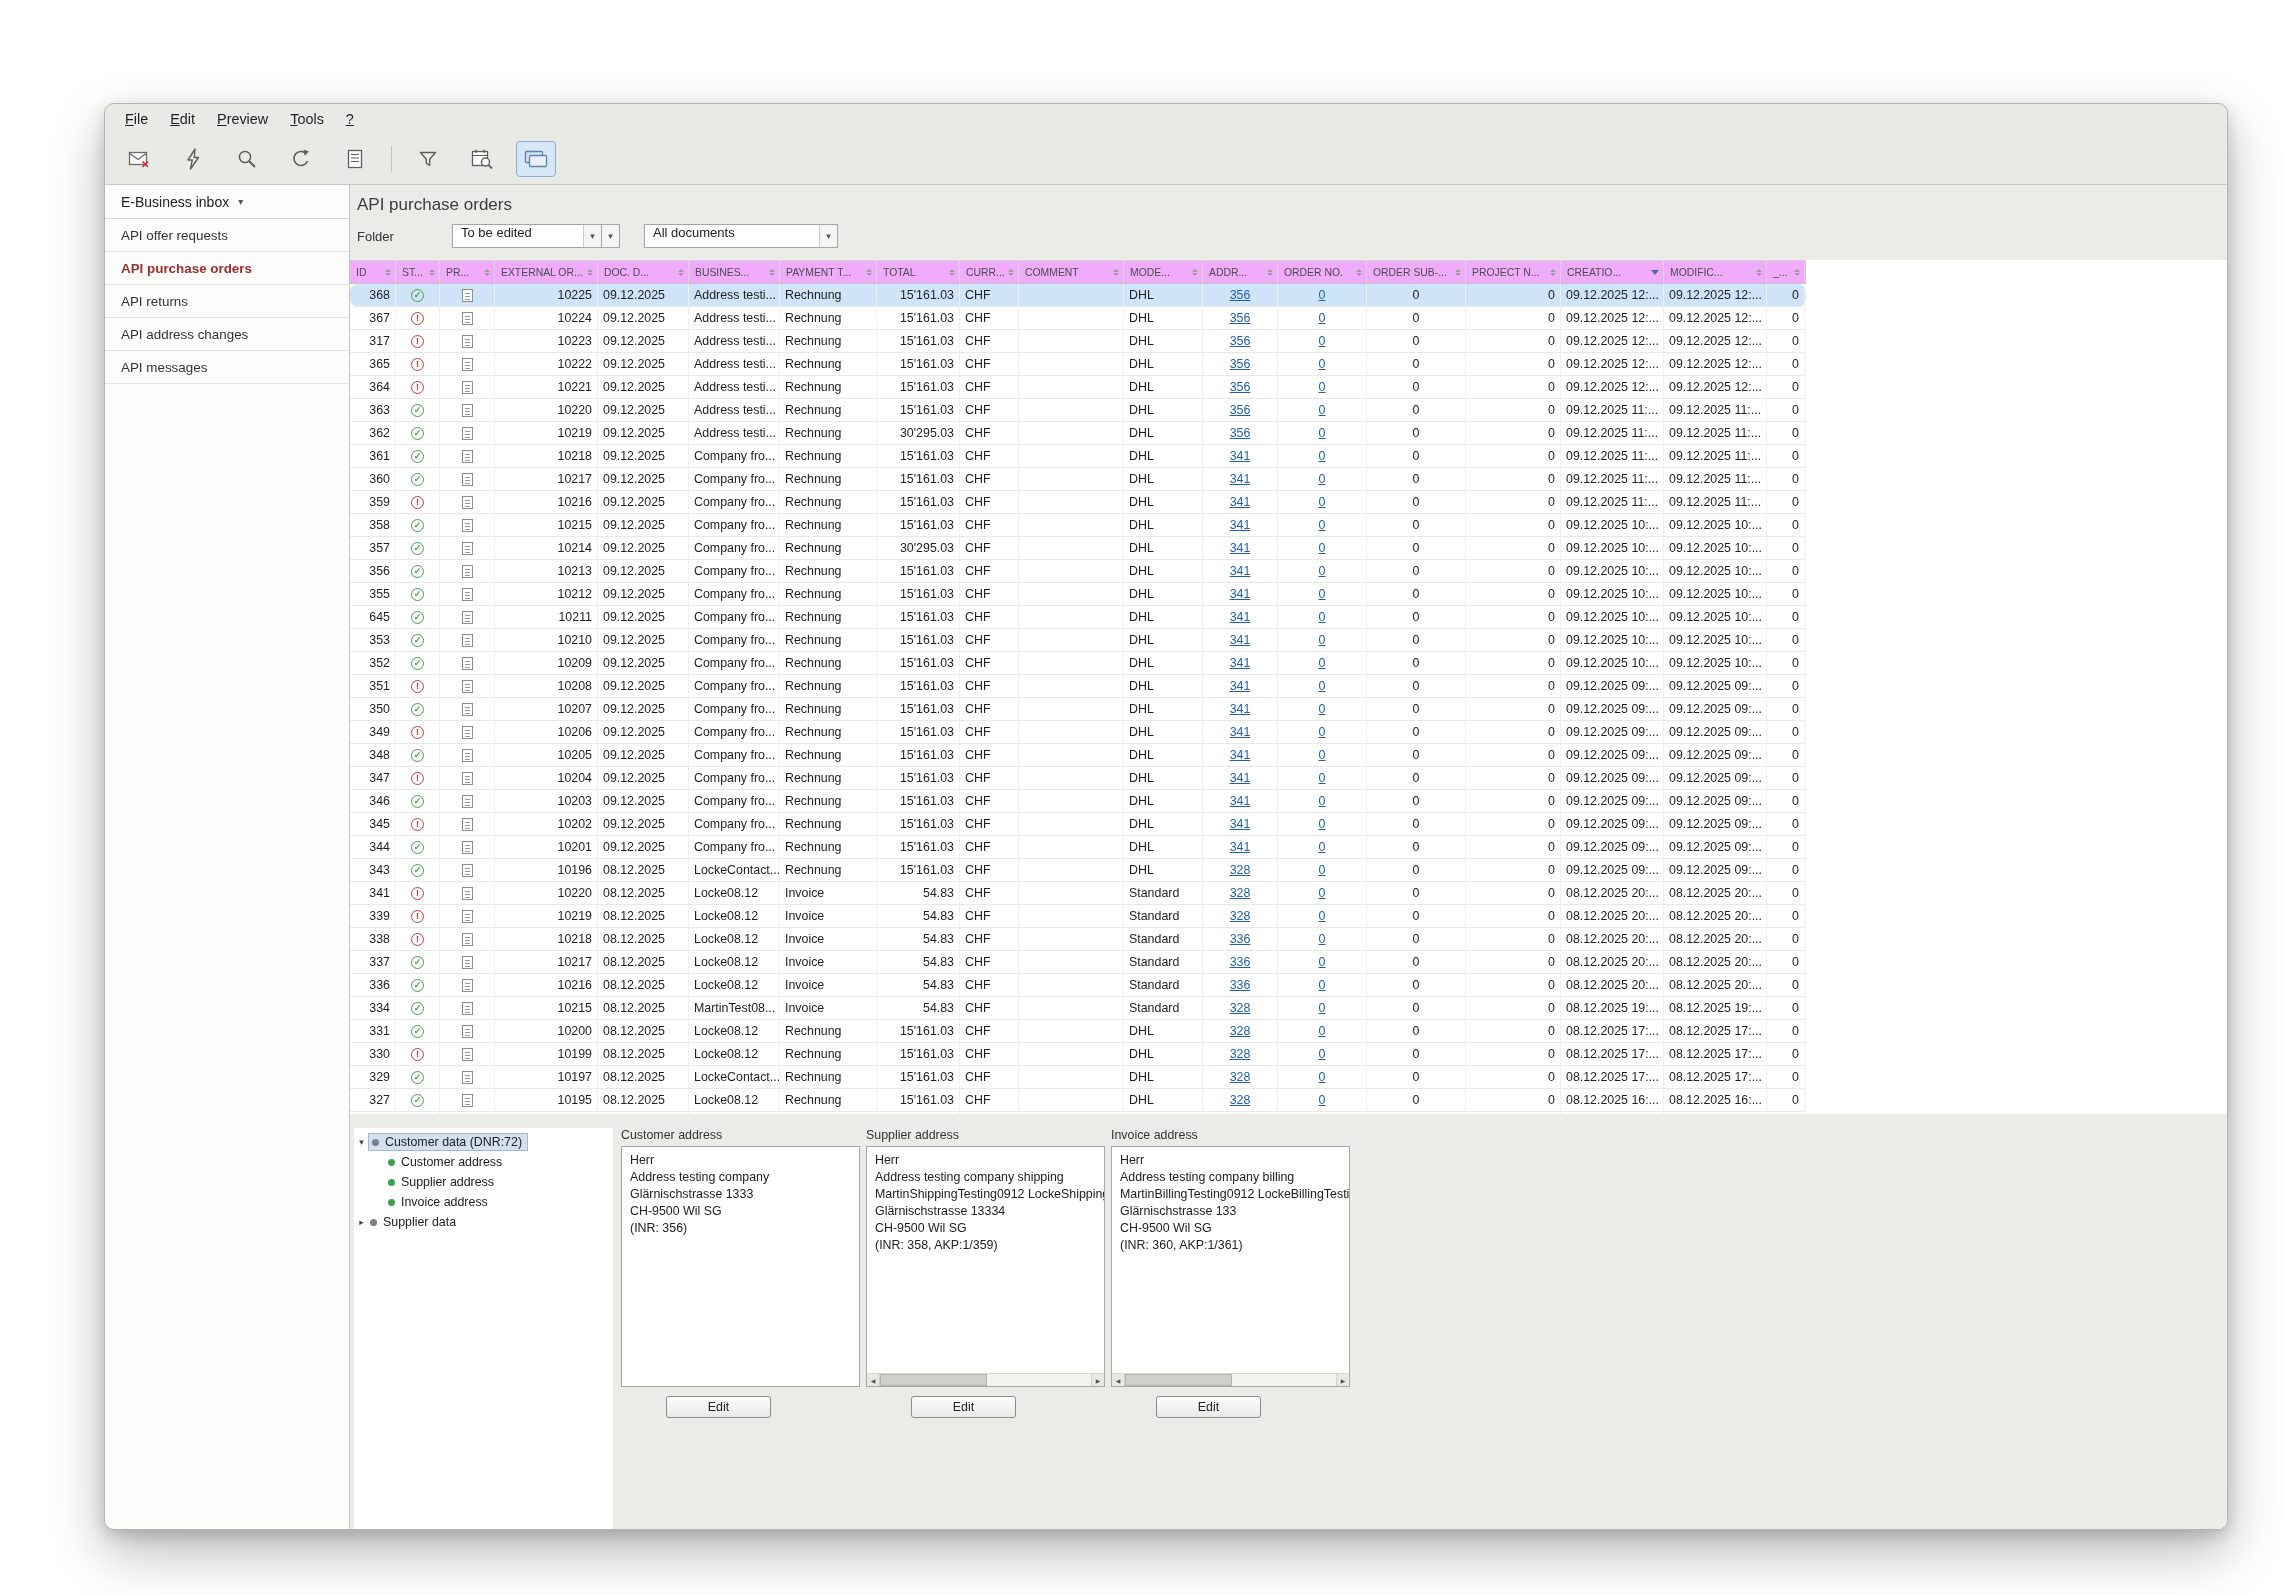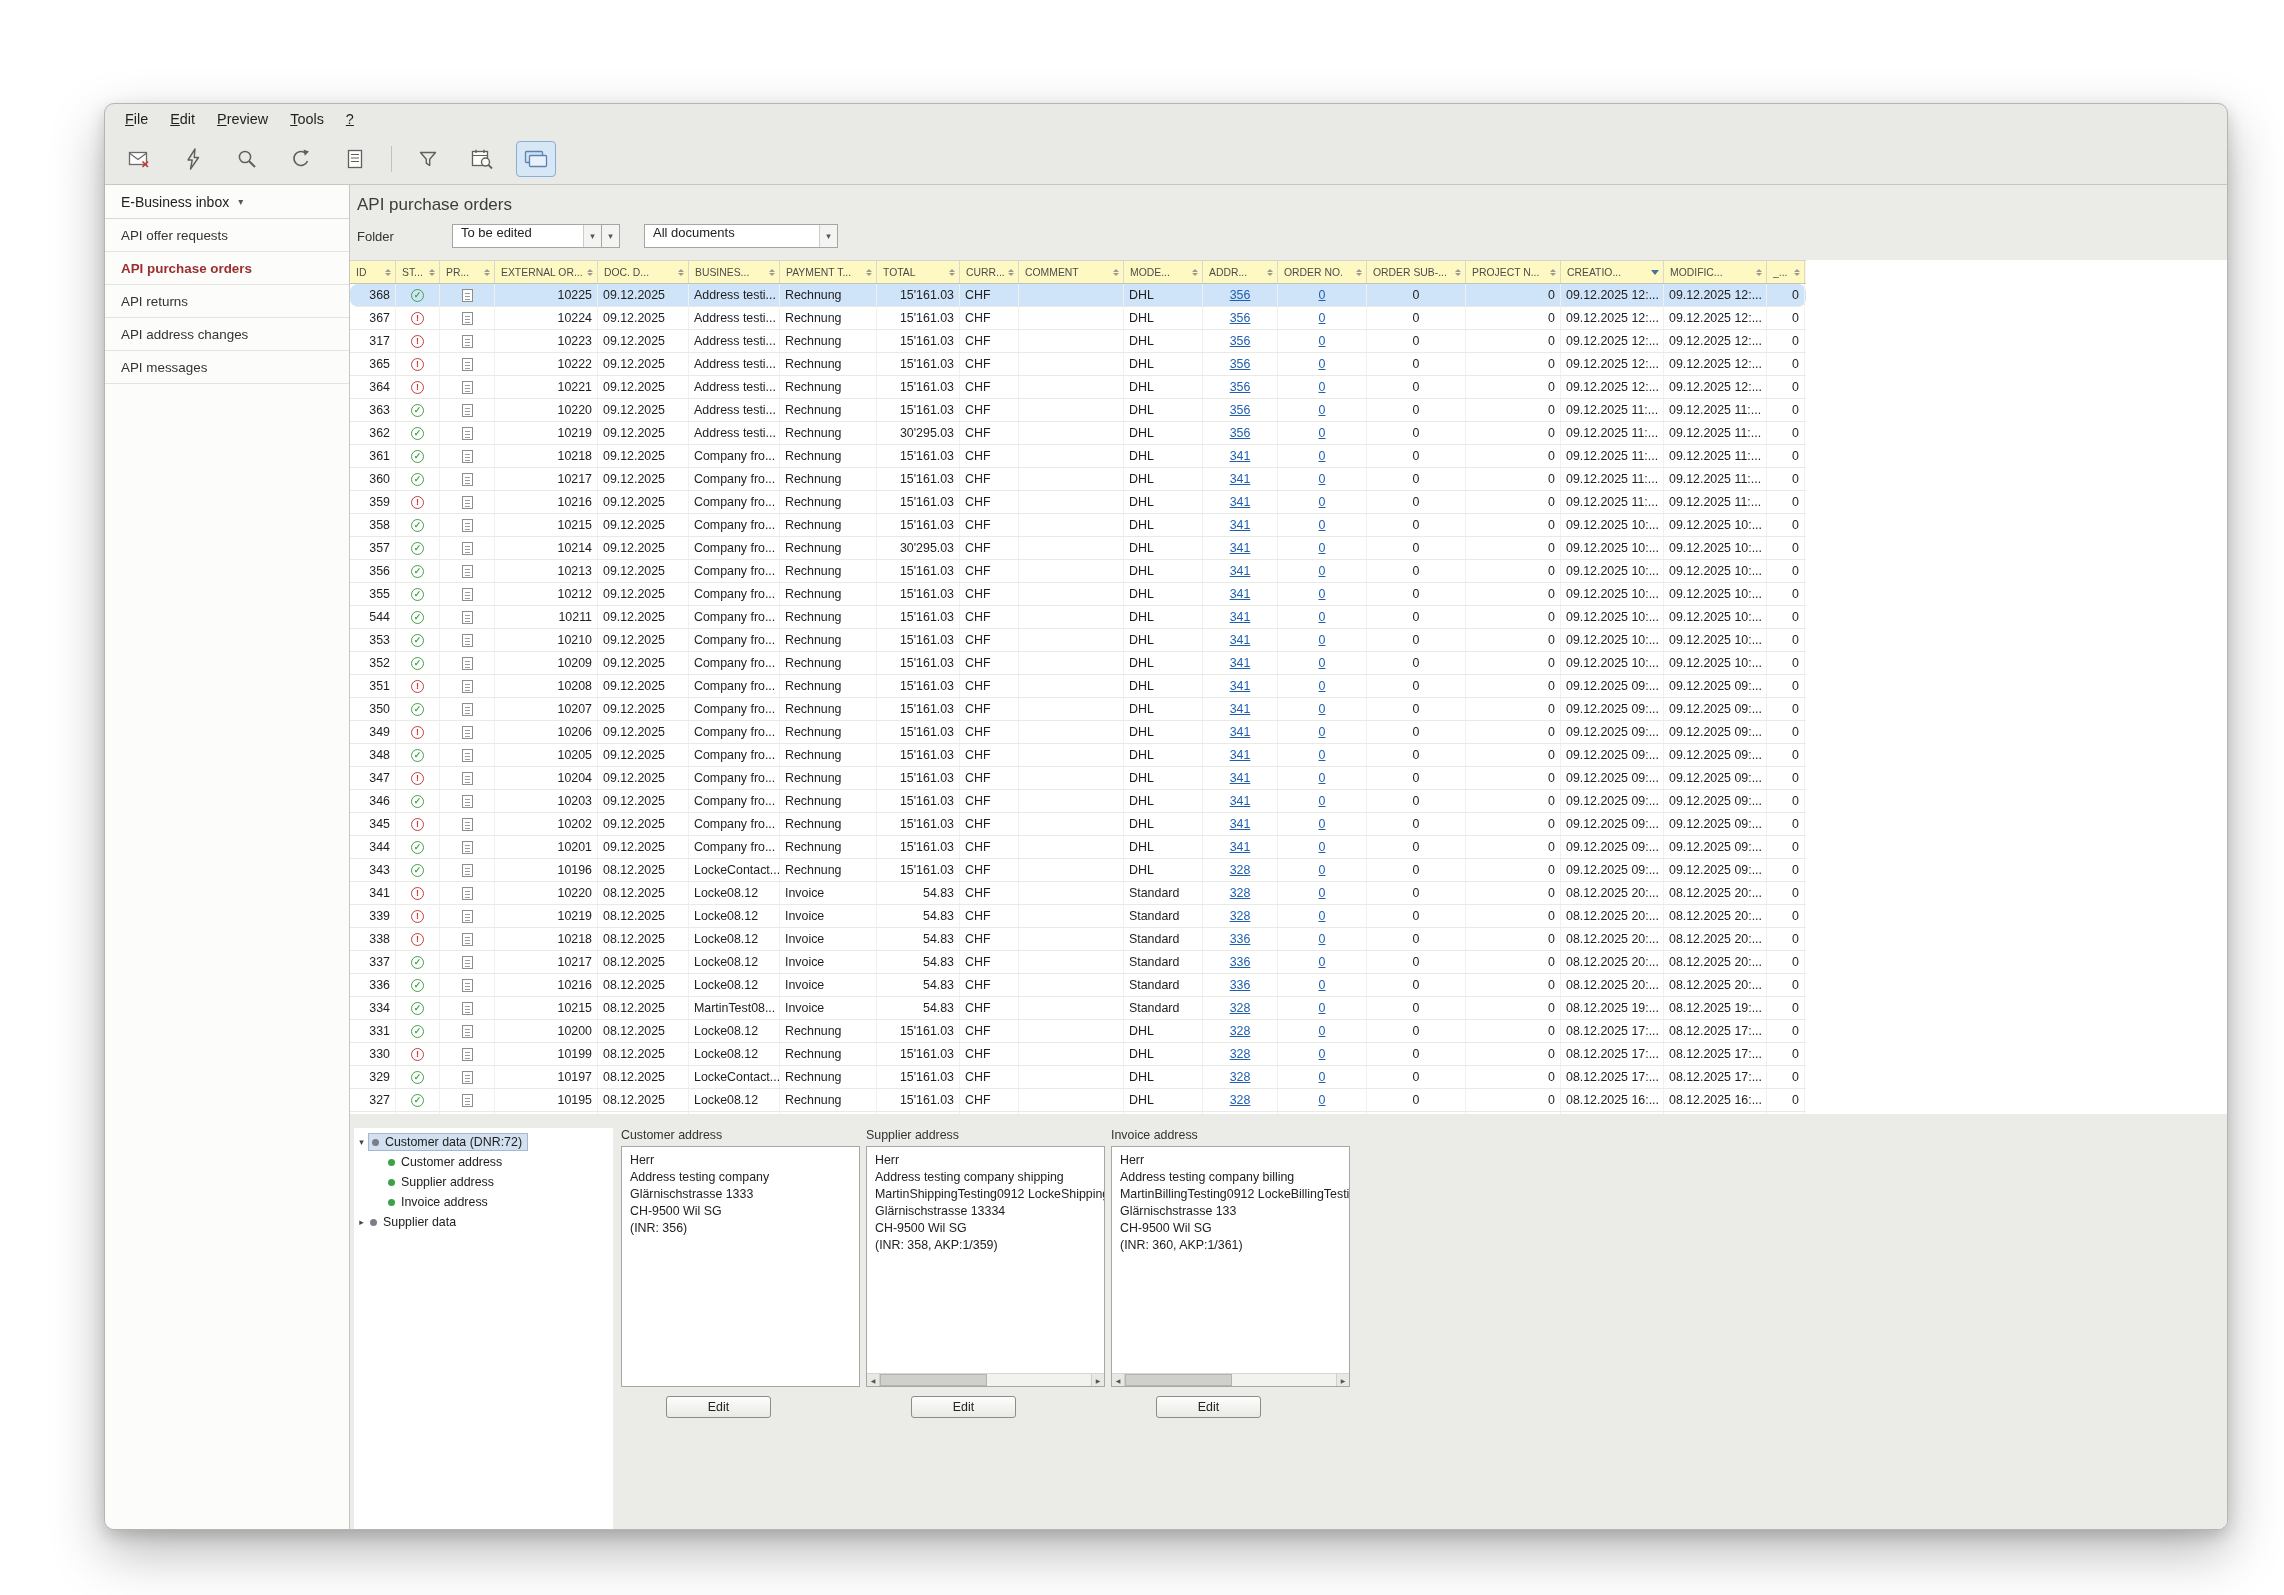--- a/index.html
+++ b/index.html
@@ -42,21 +42,21 @@
     font-size:13px;color:#222;padding-left:8px;}
   .combo .cval{flex:1;overflow:hidden;white-space:nowrap;}
   .combo .arrow{width:18px;height:100%;border-left:1px solid #cccccb;display:flex;align-items:center;
     justify-content:center;font-size:9px;color:#555;font-family:"DejaVu Sans",sans-serif;background:#f4f4f2;}
   .combo.c1{width:150px;}
   .combo-mini{width:18px;height:24px;border:1px solid #a5a5a2;border-left:none;display:flex;align-items:center;
     justify-content:center;font-size:9px;color:#555;background:#f4f4f2;font-family:"DejaVu Sans",sans-serif;}
   .combo.c2{width:194px;margin-left:24px;}
 
   .table-wrap{width:1456px;flex:0 0 auto;}
-  .thead{display:flex;height:24px;background:#fef9c3;border-top:1px solid #d4d4d1;border-bottom:1px solid #c4c4c1;}
+  .thead{display:flex;height:24px;background:#f0abfc;border-top:1px solid #d4d4d1;border-bottom:1px solid #c4c4c1;}
   .th{display:flex;align-items:center;font-size:10.4px;color:#4c4c4c;padding:0 4px 0 6px;
     border-right:1px solid #d8d8d5;gap:3px;cursor:default;}
   .th .lbl{overflow:hidden;white-space:nowrap;}
   .sort{display:flex;flex-direction:column;gap:1px;margin-left:auto;flex:0 0 auto;}
   .s-up{width:0;height:0;border-left:3px solid transparent;border-right:3px solid transparent;border-bottom:3px solid #9a9a97;}
   .s-dn{width:0;height:0;border-left:3px solid transparent;border-right:3px solid transparent;border-top:3px solid #9a9a97;}
   .sort-desc{width:0;height:0;border-left:4px solid transparent;border-right:4px solid transparent;
     border-top:5px solid #4a6f9f;margin-left:auto;flex:0 0 auto;}
 
   .rows{height:830px;overflow:hidden;}
@@ -729,21 +729,21 @@
               <div class="td c" style="width: 89px;">
                 <span class="lnk">0</span>
               </div>
               <div class="td c" style="width: 99px;">0</div>
               <div class="td r" style="width: 95px;">0</div>
               <div class="td" style="width: 103px;">09.12.2025 10:...</div>
               <div class="td" style="width: 103px;">09.12.2025 10:...</div>
               <div class="td r" style="width: 38px;">0</div>
             </div>
             <div class="tr">
-              <div class="td r" style="width: 46px;">544</div>
+              <div class="td r" style="width: 46px;">645</div>
               <div class="td c" style="width: 44px;">
                 <span class="st ok">✓</span>
               </div>
               <div class="td c" style="width: 55px;">
                 <span class="doc-ic"></span>
               </div>
               <div class="td r" style="width: 103px;">10211</div>
               <div class="td" style="width: 91px;">09.12.2025</div>
               <div class="td" style="width: 91px;">Company fro...</div>
               <div class="td" style="width: 97px;">Rechnung</div>

